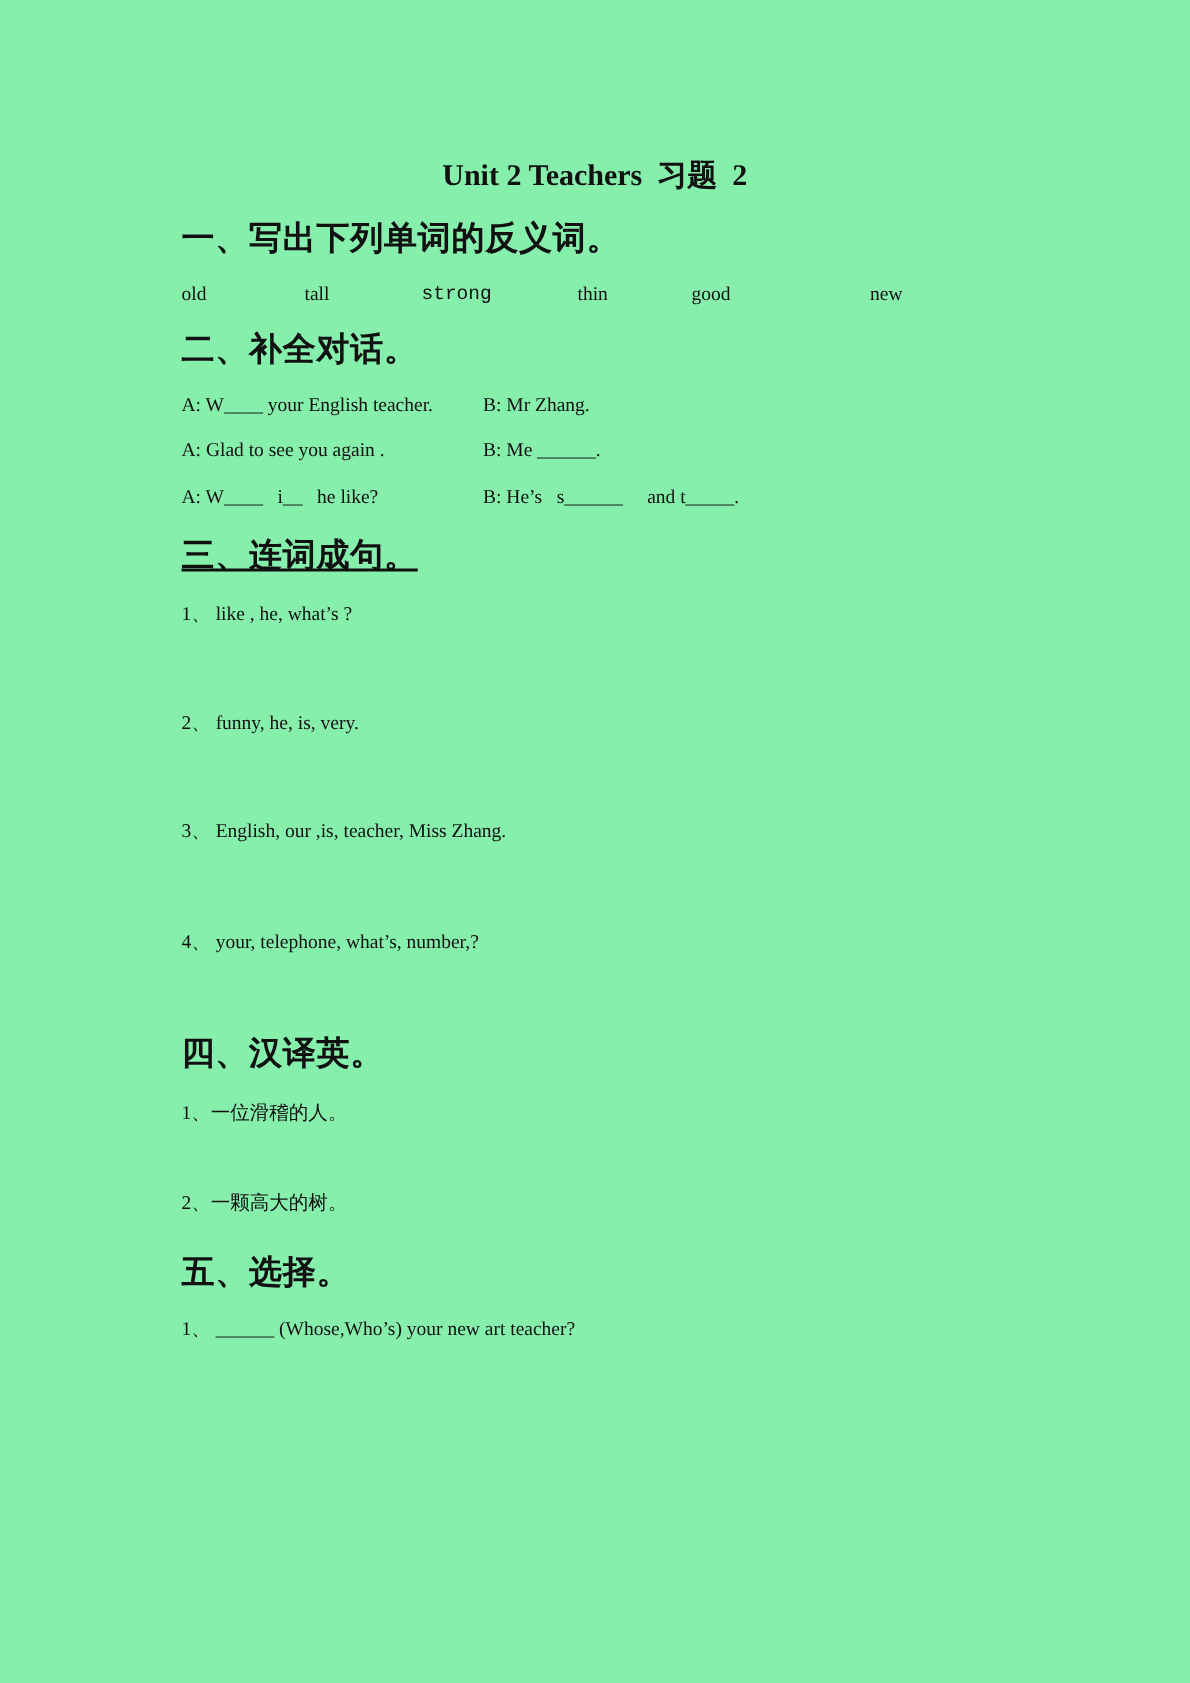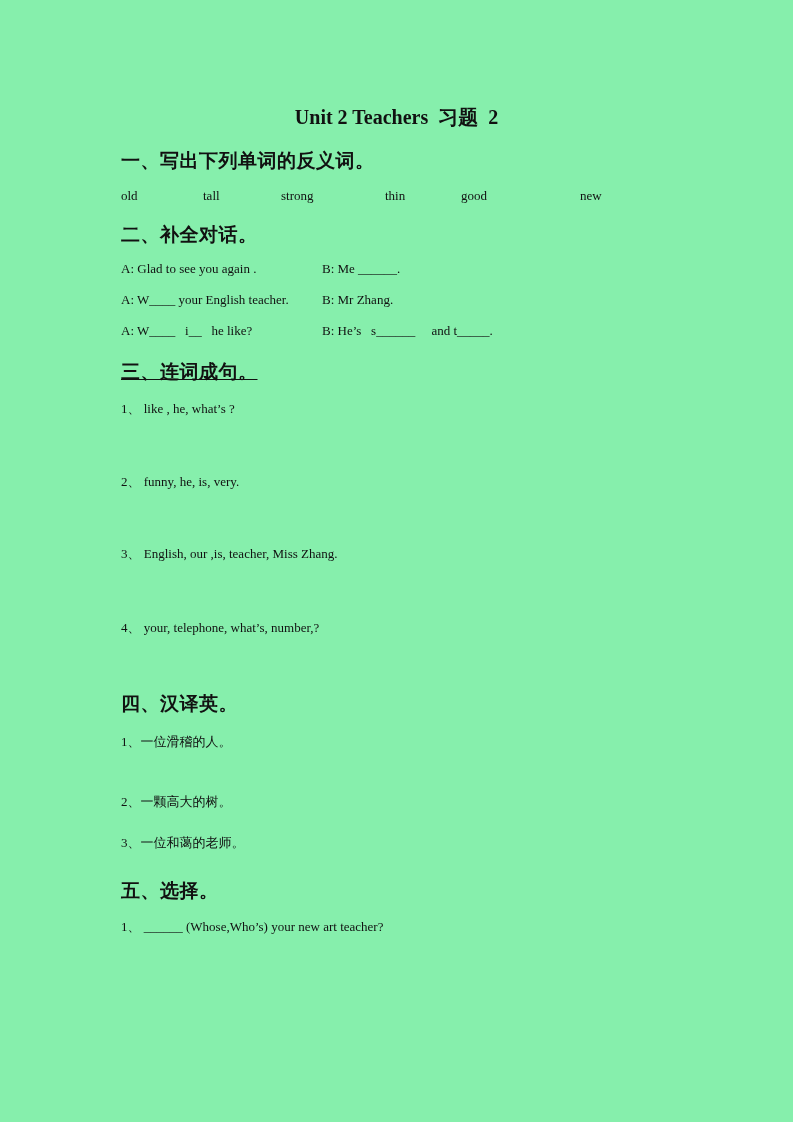--- a/index.html
+++ b/index.html
@@ -21,38 +21,38 @@
     margin-top: 104px;
     text-align: center;
     font-family: "Liberation Serif", "DejaVu Serif", serif;
     font-size: 20px;
     font-weight: 700;
     line-height: 26px;
     white-space: pre-wrap;
   }
   .heading {
     font-family: "DejaVu Sans", "Liberation Sans", sans-serif;
-    font-size: 19px;
+    font-size: 22px;
     font-weight: 700;
     line-height: 26px;
     letter-spacing: 0.5px;
   }
   .line {
     font-family: "Liberation Serif", "DejaVu Serif", serif;
     font-size: 13px;
     line-height: 16px;
     white-space: pre-wrap;
   }
   
   .h-sec1 { margin-top: 17px; }
   .words-row { position: relative; margin-top: 15px; height: 16px; }
   .words-row .word { position: absolute; top: 0; }
   .w0 { left: 0px; }
   .w1 { left: 82px; }
-  .w2 { left: 160px; }
+  .w2 { left: 160px; font-family: Liberation Mono, monospace; }
   .w3 { left: 264px; }
   .w4 { left: 340px; }
   .w5 { left: 427px; margin-left: 32px; }
   .h-sec2 { margin-top: 17px; }
   .dialog-row { display: flex; }
   .dialog-row .col-a { width: 201px; flex: 0 0 201px; }
   .dialog-row .col-b { flex: 1; }
   .d1 { margin-top: 14px; }
   .d2 { margin-top: 15px; }
   .d3 { margin-top: 15px; }
@@ -81,41 +81,40 @@
     <div class="words-row line">
       <span class="word w0">old</span>
       <span class="word w1">tall</span>
       <span class="word w2">strong</span>
       <span class="word w3">thin</span>
       <span class="word w4">good</span>
       <span class="word w5">new</span>
     </div>
 
     <div class="heading h-sec2">二、补全对话。</div>
+    <div class="dialog-row line d2">
+      <span class="col-a">A: W____ your English teacher.</span>
+      <span class="col-b">B: Mr Zhang.</span>
+    </div>
     <div class="dialog-row line d1">
       <span class="col-a">A: Glad to see you again .</span>
       <span class="col-b">B: Me ______.</span>
-    </div>
-    <div class="dialog-row line d2">
-      <span class="col-a">A: W____ your English teacher.</span>
-      <span class="col-b">B: Mr Zhang.</span>
     </div>
     <div class="dialog-row line d3">
       <span class="col-a">A: W____   i__   he like?</span>
       <span class="col-b">B: He’s   s______     and t_____.</span>
     </div>
 
     <div class="heading h-sec3">三、连词成句。</div>
     <div class="line s1">1、 like , he, what’s ?</div>
     <div class="line s2">2、 funny, he, is, very.</div>
     <div class="line s3">3、 English, our ,is, teacher, Miss Zhang.</div>
     <div class="line s4">4、 your, telephone, what’s, number,?</div>
 
     <div class="heading h-sec4">四、汉译英。</div>
     <div class="line c1">1、一位滑稽的人。</div>
     <div class="line c2">2、一颗高大的树。</div>
-    <div class="line c3">3、一位和蔼的老师。</div>
 
     <div class="heading h-sec5">五、选择。</div>
     <div class="line e1">1、 ______ (Whose,Who’s) your new art teacher?</div>
 
   </div>
 </div>
 
 </body></html>

